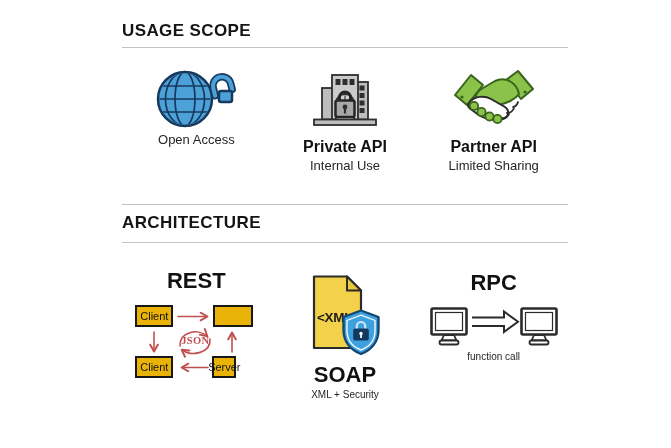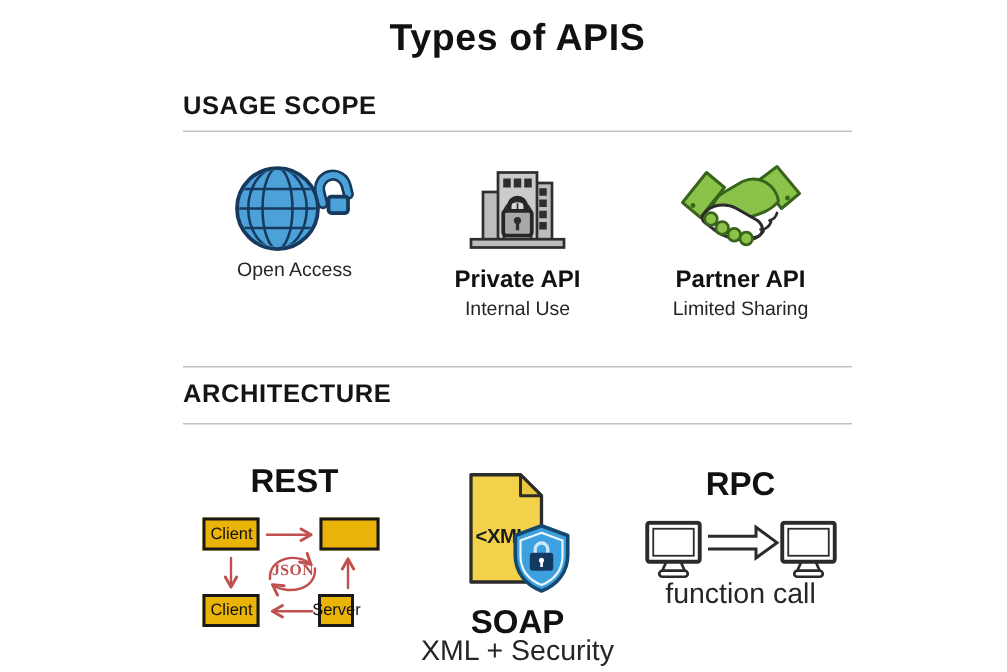--- a/index.html
+++ b/index.html
@@ -37,21 +37,21 @@
   .scope-row{margin-top:16px}
   .arch-row{margin-top:26px}
   .col{flex:1;display:flex;flex-direction:column;align-items:center}
   .icon-box{height:66px;display:flex;align-items:center;justify-content:center}
   .item-label{font-size:16px;font-weight:bold;margin-top:7px;line-height:19px;color:#111}
   .item-caption{font-size:13px;margin-top:2px;line-height:15px;color:#262626}
   .mini-title{font-size:22px;font-weight:bold;line-height:20px;color:#111}
   .t-rest{margin-top:2px}
   .t-rpc{margin-top:4px}
   .t-soap{margin-top:6px}
-  .small-caption{font-size:19px;line-height:15px;color:#262626}
+  .small-caption{font-size:10px;line-height:15px;color:#262626}
   .soap-caption{margin-top:2px}
   .rpc-caption{margin-top:1px}
 
   
   .rest-diagram{position:relative;width:122px;height:74px;margin-top:14px}
   .rest-arrows{position:absolute;left:0;top:0}
   .rbox{
     position:absolute;height:22px;border:2px solid #181818;background:#eab308;
     display:flex;align-items:center;justify-content:center;
     font-size:11px;font-weight:normal;color:#111;
@@ -94,21 +94,20 @@
   .mon-in{fill:#fff;stroke:#2b2b2b;stroke-width:1.2}
   .mon2{fill:#fff;stroke:#2b2b2b;stroke-width:1.8;stroke-linejoin:round}
   .arrow-open{fill:none;stroke:#2b2b2b;stroke-width:2;stroke-linejoin:miter}
 </style>
 </head>
 <body>
 
 <div class="canvas">
   <div class="content">
 
-    <div class="page-title">Types of APIS</div>
 
     <div class="section-heading h-usage">USAGE SCOPE</div>
     <div class="divider d1"></div>
 
     <div class="row scope-row">
 
       <div class="col">
         <div class="icon-box">
           <svg width="80" height="66" viewBox="0 0 80 66">
             <circle class="f-globe" cx="29" cy="35" r="27"></circle>

